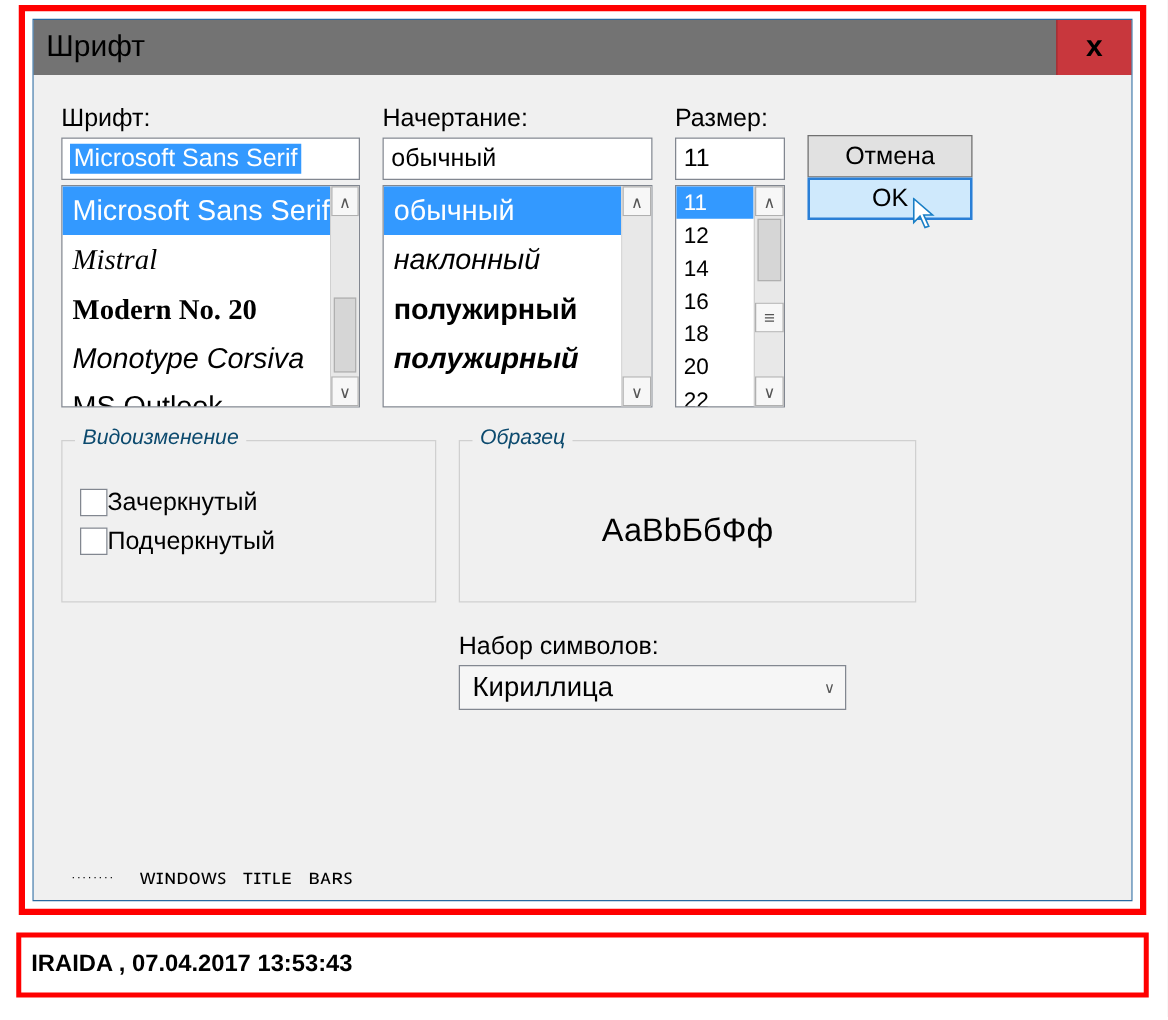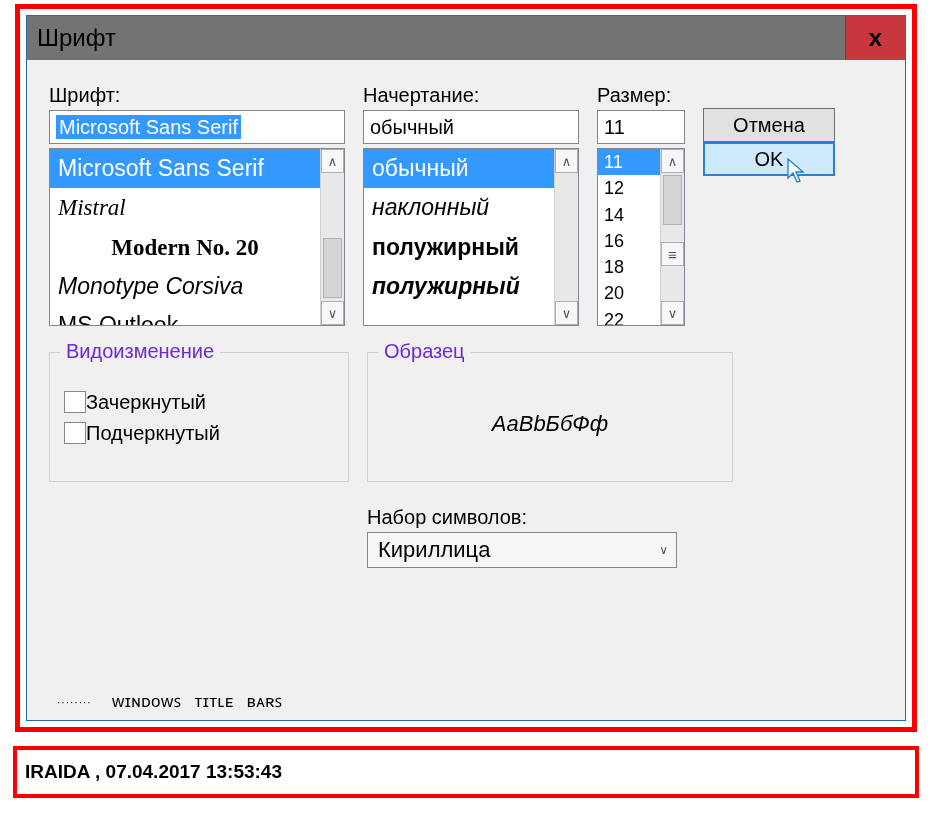--- a/index.html
+++ b/index.html
@@ -119,21 +119,21 @@
   .sgrip {
     height: 24px;
     border: 1px solid #b0b0b0;
     background: #f7f7f7;
     display: flex;
     align-items: center;
     justify-content: center;
     color: #555;
     font-size: 15px;
   }
-  .col-font { width: 296px; }
+  .col-font { width: 239px; }
   .col-style { width: 216px; }
   .col-size { width: 88px; }
   .col-btns { width: 132px; padding-top: 24px; }
   .btn {
     width: 100%;
     height: 34px;
     border: 1px solid #707070;
     background: #e1e1e1;
     display: flex;
     align-items: center;
@@ -156,33 +156,34 @@
   .fieldset {
     border: 1px solid #d0d0d0;
     position: relative;
     padding: 30px 14px 16px 14px;
   }
   .fieldset .legend {
     position: absolute;
     top: -13px; left: 10px;
     background: #f0f0f0;
     padding: 0 6px;
-    font-size: 20px;
-    color: #6d28d9;
+    font-size: 17px;
+    color: #0c4a6e;
+    font-style: italic;
   }
   .fs-effects { width: 300px; height: 130px; }
   .cbrow { display: flex; align-items: flex-start; margin: 8px 0; }
   .cbox {
     width: 22px; height: 22px;
     border: 1px solid #828790;
     background: #fff;
   }
   .cbrow span { font-size: 20px; }
   .fs-sample { width: 366px; height: 130px; display: flex; align-items: center; justify-content: center; }
-  .sample-text { font-size: 22px; color: #000; font-style: italic; }
+  .sample-text { font-size: 26px; color: #000; }
   .combo {
     width: 310px; height: 36px;
     border: 1px solid #828790;
     background: #f6f6f6;
     display: flex;
     align-items: center;
     padding-left: 10px;
     font-size: 22px;
     position: relative;
   }
@@ -217,21 +218,21 @@
     align-items: center;
     padding-left: 8px;
   }
   .statusbox span {
     font-family: Arial, sans-serif;
     font-size: 19px;
     font-weight: bold;
     color: #000;
   }
   .f-mistral { font-family: "Brush Script MT", cursive; font-style: italic; }
-  .f-modern { font-family: "Times New Roman", serif; font-weight: bold; text-align: center; }
+  .f-modern { font-family: "Times New Roman", serif; font-weight: bold; }
   .f-corsiva { font-family: Liberation Sans, sans-serif; font-style: italic; }
 </style>
 </head>
 <body>
 
 <div class="outer">
   <div class="win">
     <div class="titlebar">
       <div class="titlebar-title">Шрифт</div>
       <div class="close">

